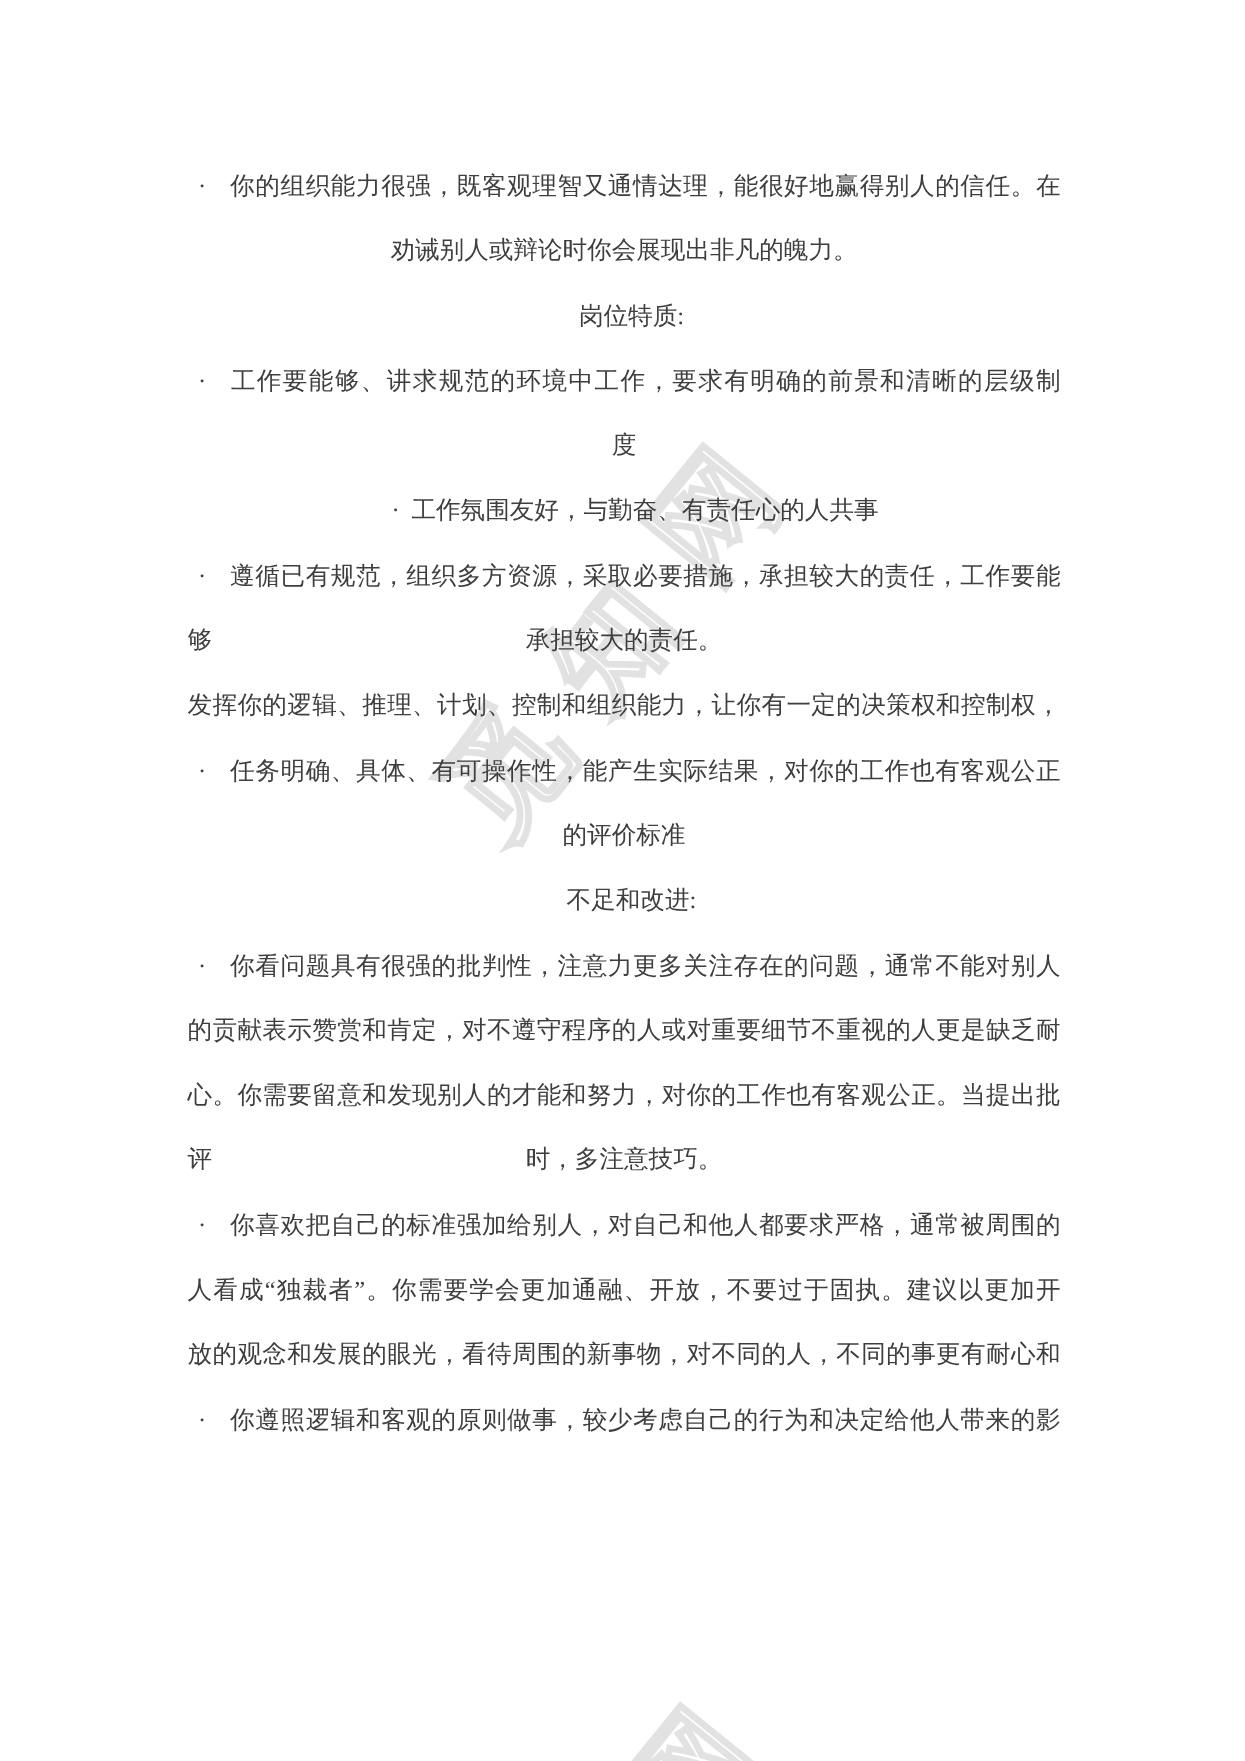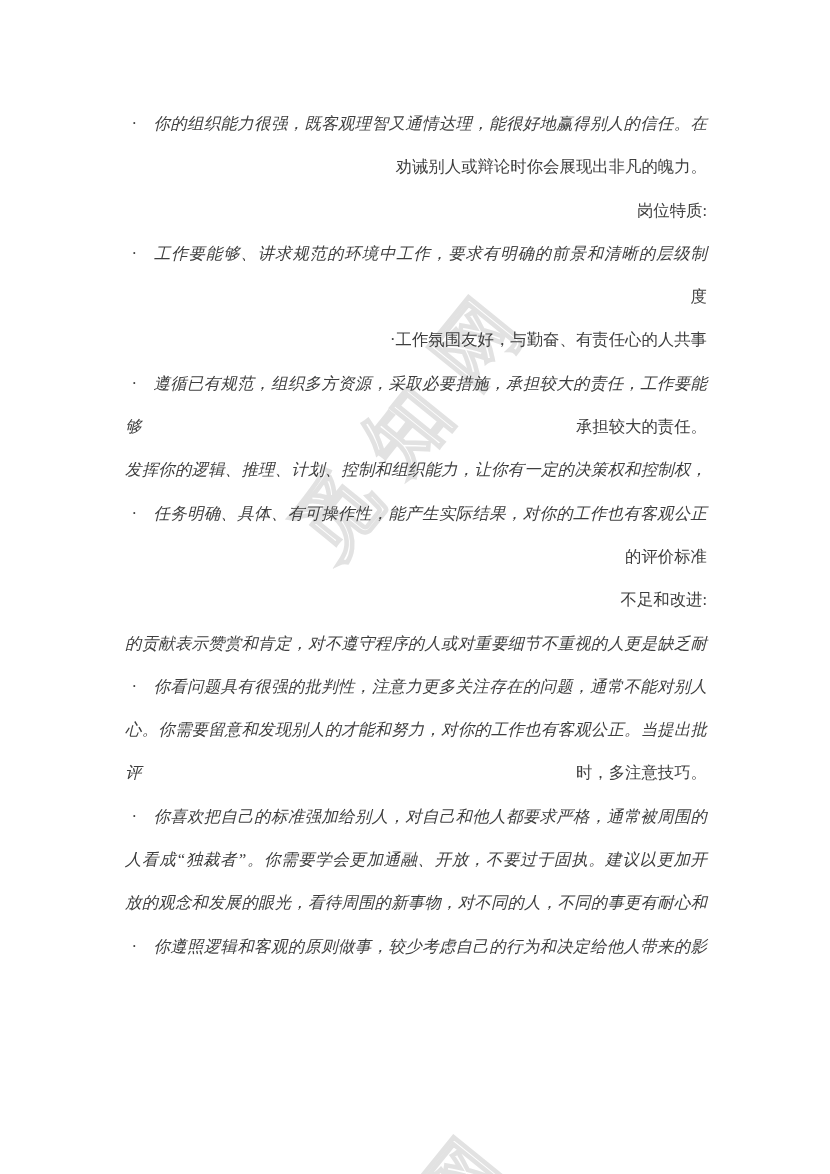--- a/index.html
+++ b/index.html
@@ -42,27 +42,26 @@
     left: 125px;
     top: 102px;
     width: 582px;
     color: #3e3e3e;
     font-size: 16.4px;
     z-index: 1;
   }
   .line {
     height: 43.3px;
     line-height: 43.3px;
-    text-align: right;
+    text-align: center;
     overflow: visible;
   }
   .line.j {
     text-align: justify;
     text-align-last: justify;
-    font-style: italic;
   }
   .line.header {
     padding-left: 10px;
   }
   .bullet-marker {
     display: inline-block;
     width: 28px;
     padding-left: 7px;
     box-sizing: border-box;
   }
@@ -86,22 +85,22 @@
       <div class="line header"><span>岗位特质:</span></div>
       <div class="line j"><span class="bullet-marker">·</span><span>工作要能够、讲求规范的环境中工作，要求有明确的前景和清晰的层级制</span></div>
       <div class="line"><span>度</span></div>
       <div class="line"><span class="bullet-marker">·</span><span>工作氛围友好，与勤奋、有责任心的人共事</span></div>
       <div class="line j"><span class="bullet-marker">·</span><span>遵循已有规范，组织多方资源，采取必要措施，承担较大的责任，工作要能够</span></div>
       <div class="line"><span>承担较大的责任。</span></div>
       <div class="line j"><span>发挥你的逻辑、推理、计划、控制和组织能力，让你有一定的决策权和控制权，</span></div>
       <div class="line j"><span class="bullet-marker">·</span><span>任务明确、具体、有可操作性，能产生实际结果，对你的工作也有客观公正</span></div>
       <div class="line"><span>的评价标准</span></div>
       <div class="line header"><span>不足和改进:</span></div>
+      <div class="line j"><span class="bullet-marker">·</span><span>你看问题具有很强的批判性，注意力更多关注存在的问题，通常不能对别人</span></div>
       <div class="line j"><span>的贡献表示赞赏和肯定，对不遵守程序的人或对重要细节不重视的人更是缺乏耐</span></div>
-      <div class="line j"><span class="bullet-marker">·</span><span>你看问题具有很强的批判性，注意力更多关注存在的问题，通常不能对别人</span></div>
       <div class="line j"><span>心。你需要留意和发现别人的才能和努力，对你的工作也有客观公正。当提出批评</span></div>
       <div class="line"><span>时，多注意技巧。</span></div>
       <div class="line j"><span class="bullet-marker">·</span><span>你喜欢把自己的标准强加给别人，对自己和他人都要求严格，通常被周围的</span></div>
       <div class="line j"><span>人看成“独裁者”。你需要学会更加通融、开放，不要过于固执。建议以更加开</span></div>
       <div class="line j"><span>放的观念和发展的眼光，看待周围的新事物，对不同的人，不同的事更有耐心和</span></div>
       <div class="line j"><span class="bullet-marker">·</span><span>你遵照逻辑和客观的原则做事，较少考虑自己的行为和决定给他人带来的影</span></div>
     </div>
 
 </div>
 

